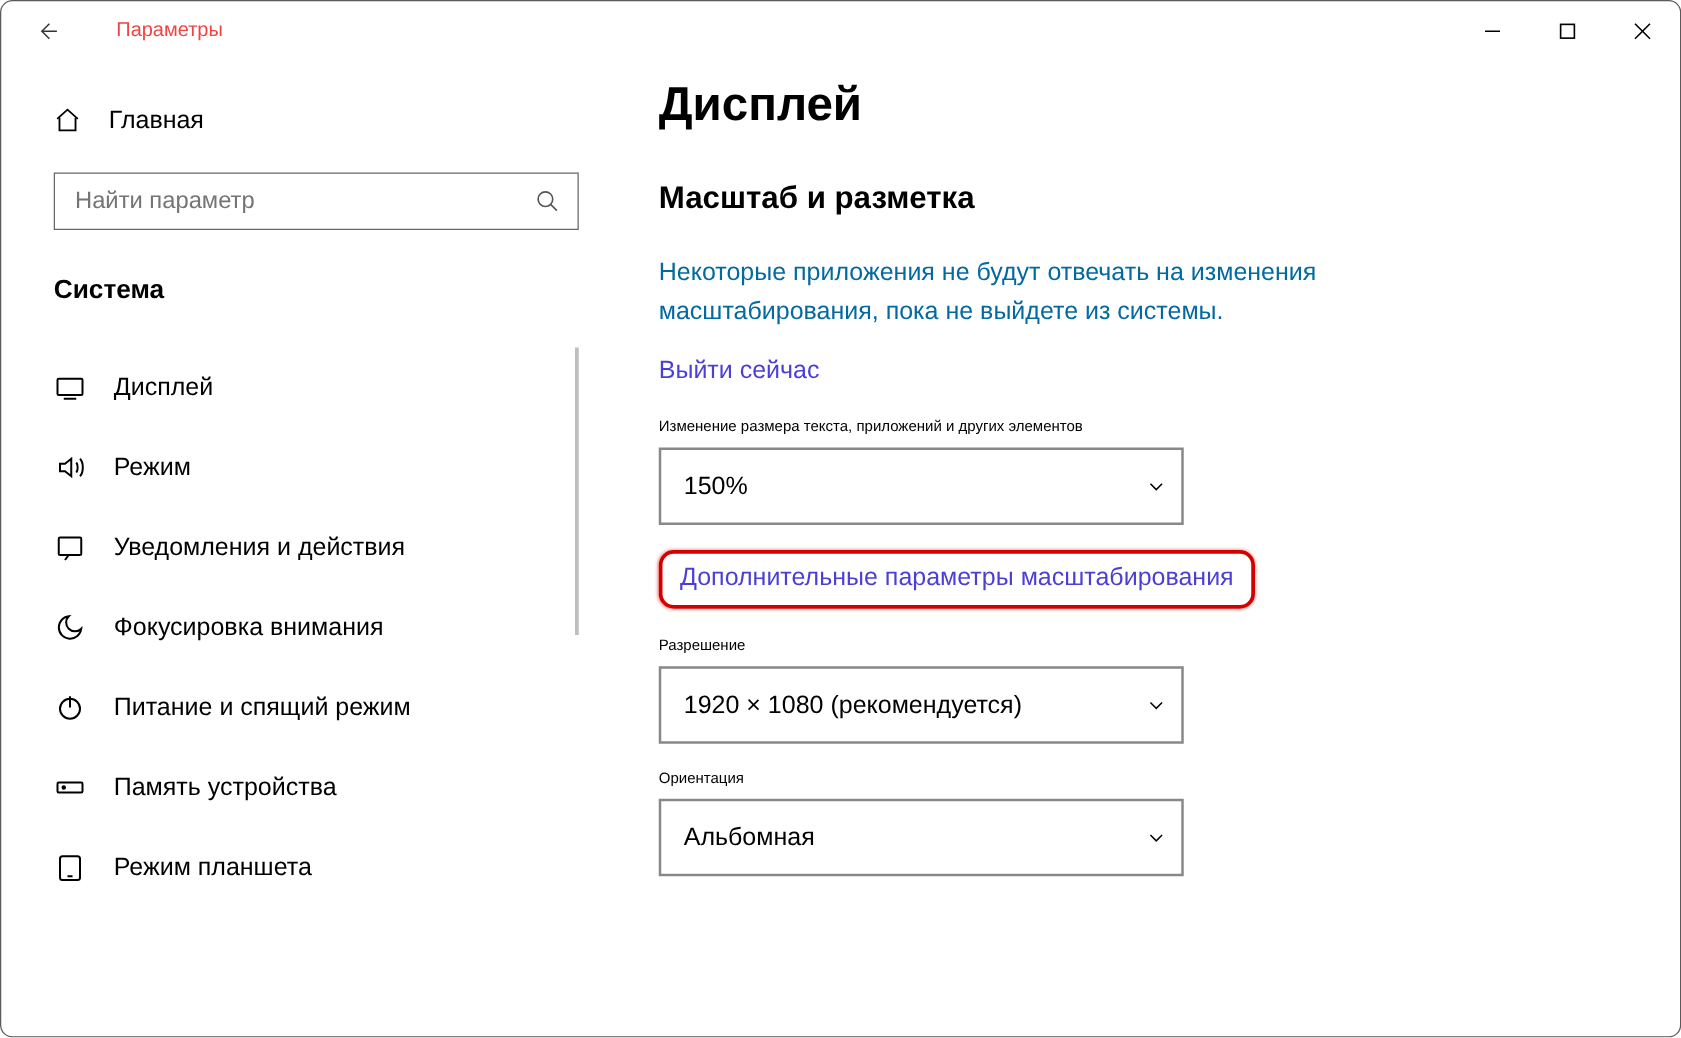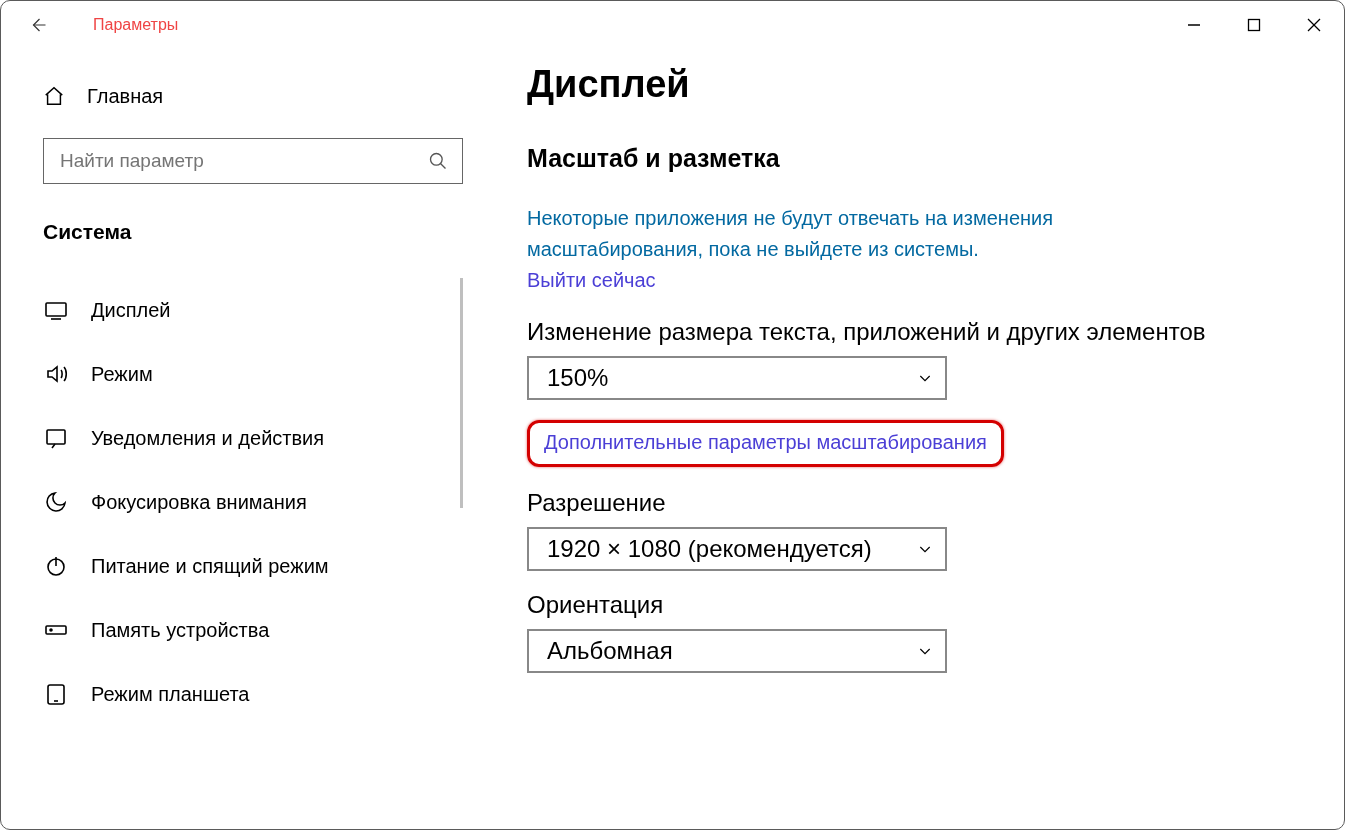--- a/index.html
+++ b/index.html
@@ -117,36 +117,36 @@
   }
   .warn-text {
     color: #0369a1;
     font-size: 20px;
     line-height: 1.55;
     max-width: 600px;
   }
   .link-text {
     color: #4b3fd6;
     font-size: 20px;
-    margin-top: 4px;
+    margin-top: 20px;
     margin-bottom: 26px;
     display:inline-block;
     cursor:pointer;
   }
   .label {
-    font-size: 24px;
+    font-size: 12px;
     margin-bottom: 10px;
   }
   .combo {
     width: 420px;
-    height: 44px;
+    height: 62px;
     border: 2px solid #888;
     display:flex; align-items:center;
     padding: 0 12px 0 18px;
-    font-size:24px;
+    font-size:20px;
     margin-bottom: 20px;
     cursor:pointer;
   }
   .combo .val { flex:1; }
   .highlight-box {
     border: 3px solid #d40000;
     border-radius: 12px;
     padding: 8px 14px 10px 14px;
     display:inline-block;
     margin-bottom: 22px;

